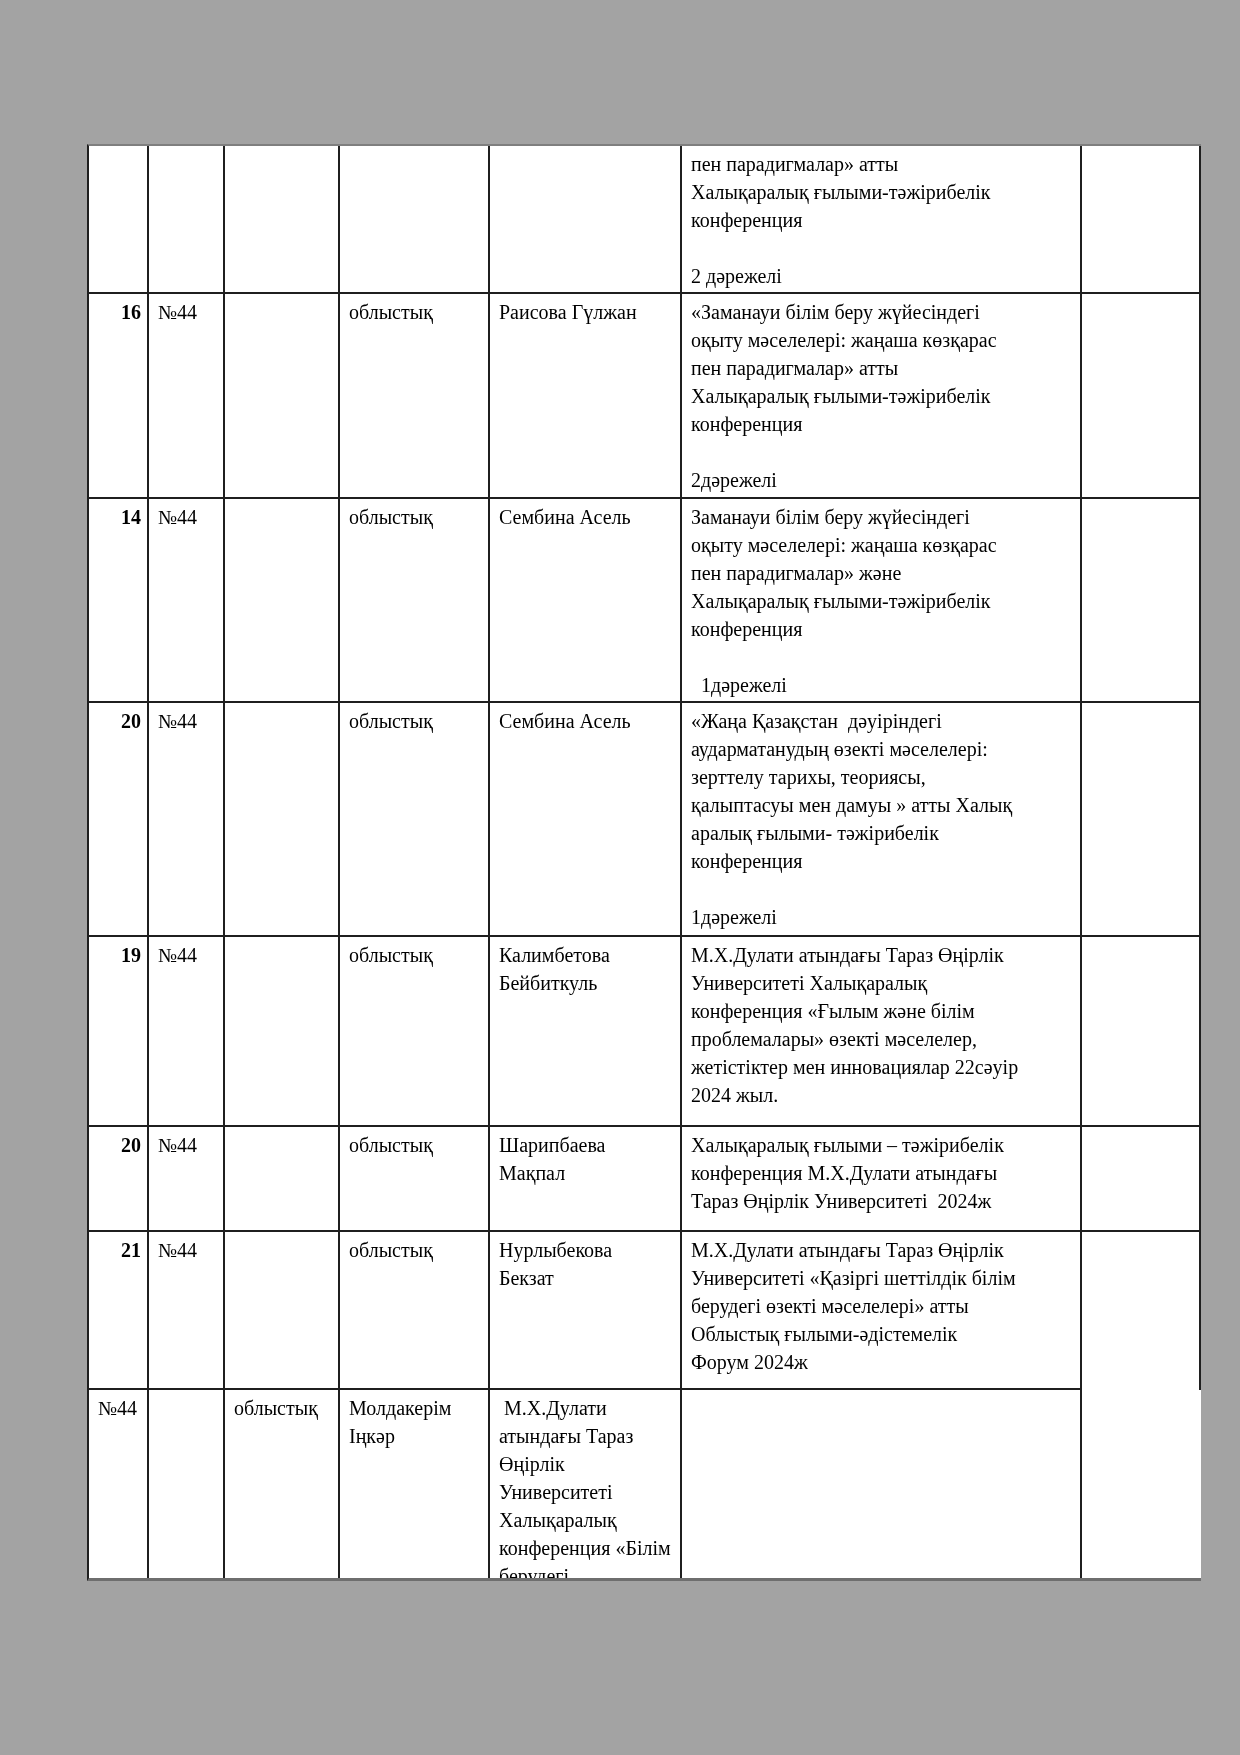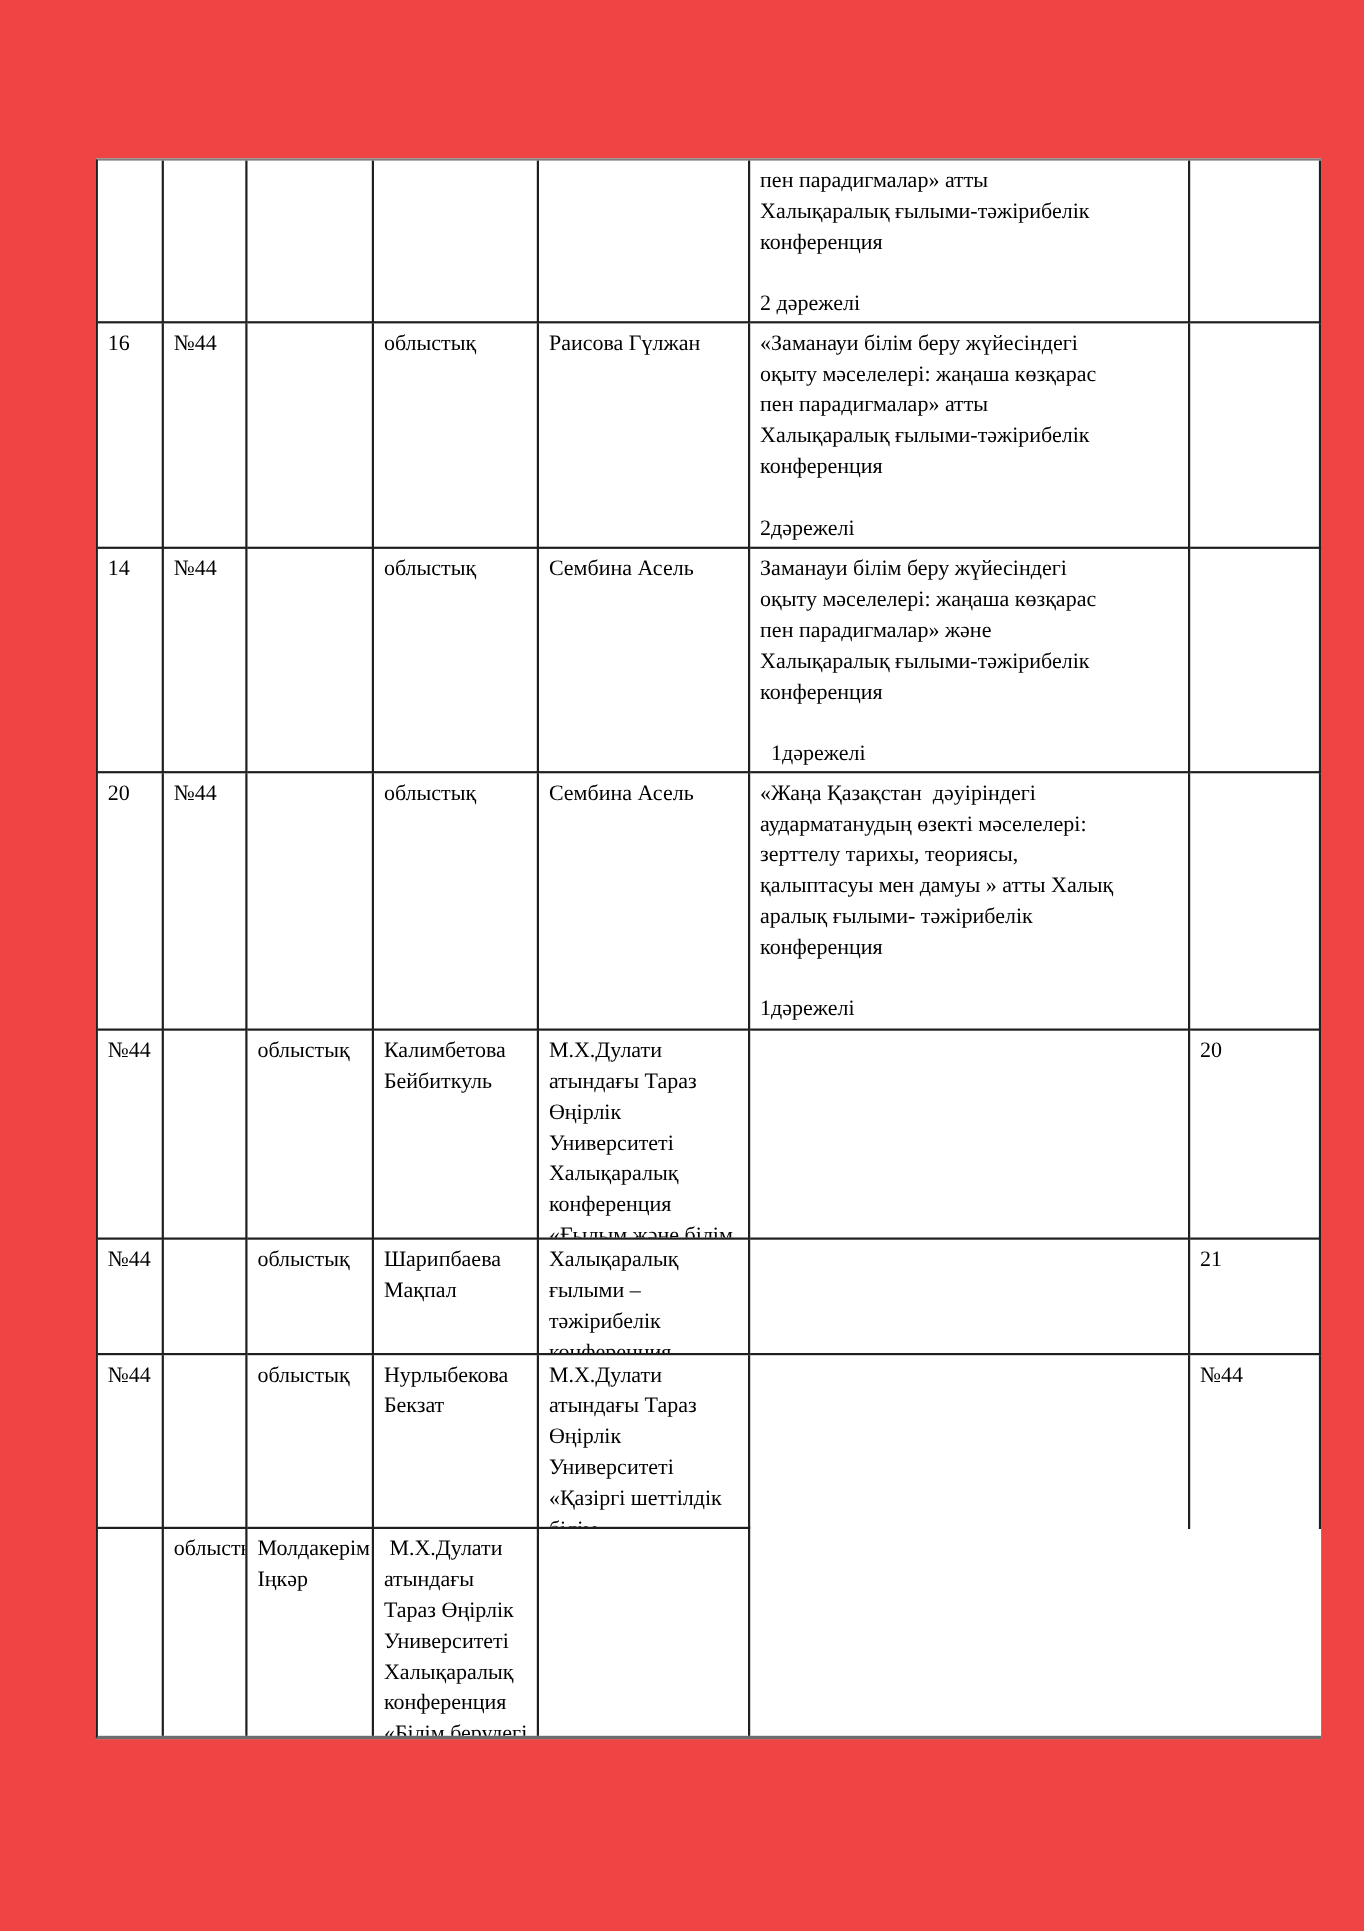--- a/index.html
+++ b/index.html
@@ -1,20 +1,20 @@
 <!DOCTYPE html>
 <html><head>
 <meta charset="utf-8">
 <style>
   html, body { margin: 0; padding: 0; background: #ffffff; }
   .page {
     position: relative;
     width: 1240px;
     height: 1755px;
-    background: #ef4444;
+    background: #a3a3a3;
     font-family: "Liberation Serif", "DejaVu Serif", serif;
     color: #000000;
     overflow: hidden;
   }
   .doc-table {
     position: absolute;
     left: 87px;
     top: 144px;
     display: grid;
     grid-template-columns: 60px 76px 115px 150px 192px 400px 119px;
@@ -30,21 +30,21 @@
     border-bottom: 2px solid #1f1f1f;
     padding: 4px 6px 0 9px;
     font-size: 20px;
     line-height: 28px;
     white-space: pre-wrap;
     overflow: hidden;
     vertical-align: top;
   }
   
   .cell:nth-last-child(-n+7) { border-bottom: none; }
-  .no-cell { font-weight: normal; }
+  .no-cell { font-weight: bold; text-align: right; }
 </style>
 </head>
 <body>
 
 <div class="page">
   <div class="doc-table">
 
     <div class="cell no-cell"></div>
     <div class="cell school-cell"></div>
     <div class="cell extra-cell"></div>
@@ -93,20 +93,21 @@
     <div class="cell event-cell">«Жаңа Қазақстан  дәуіріндегі
 аударматанудың өзекті мәселелері:
 зерттелу тарихы, теориясы,
 қалыптасуы мен дамуы » атты Халық
 аралық ғылыми- тәжірибелік
 конференция
 
 1дәрежелі</div>
     <div class="cell note-cell"></div>
 
+    <div class="cell no-cell">19</div>
     <div class="cell school-cell">№44</div>
     <div class="cell extra-cell"></div>
     <div class="cell level-cell">облыстық</div>
     <div class="cell teacher-cell">Калимбетова
 Бейбиткуль</div>
     <div class="cell event-cell">М.Х.Дулати атындағы Тараз Өңірлік
 Университеті Халықаралық
 конференция «Ғылым және білім
 проблемалары» өзекті мәселелер,
 жетістіктер мен инновациялар 22сәуір

